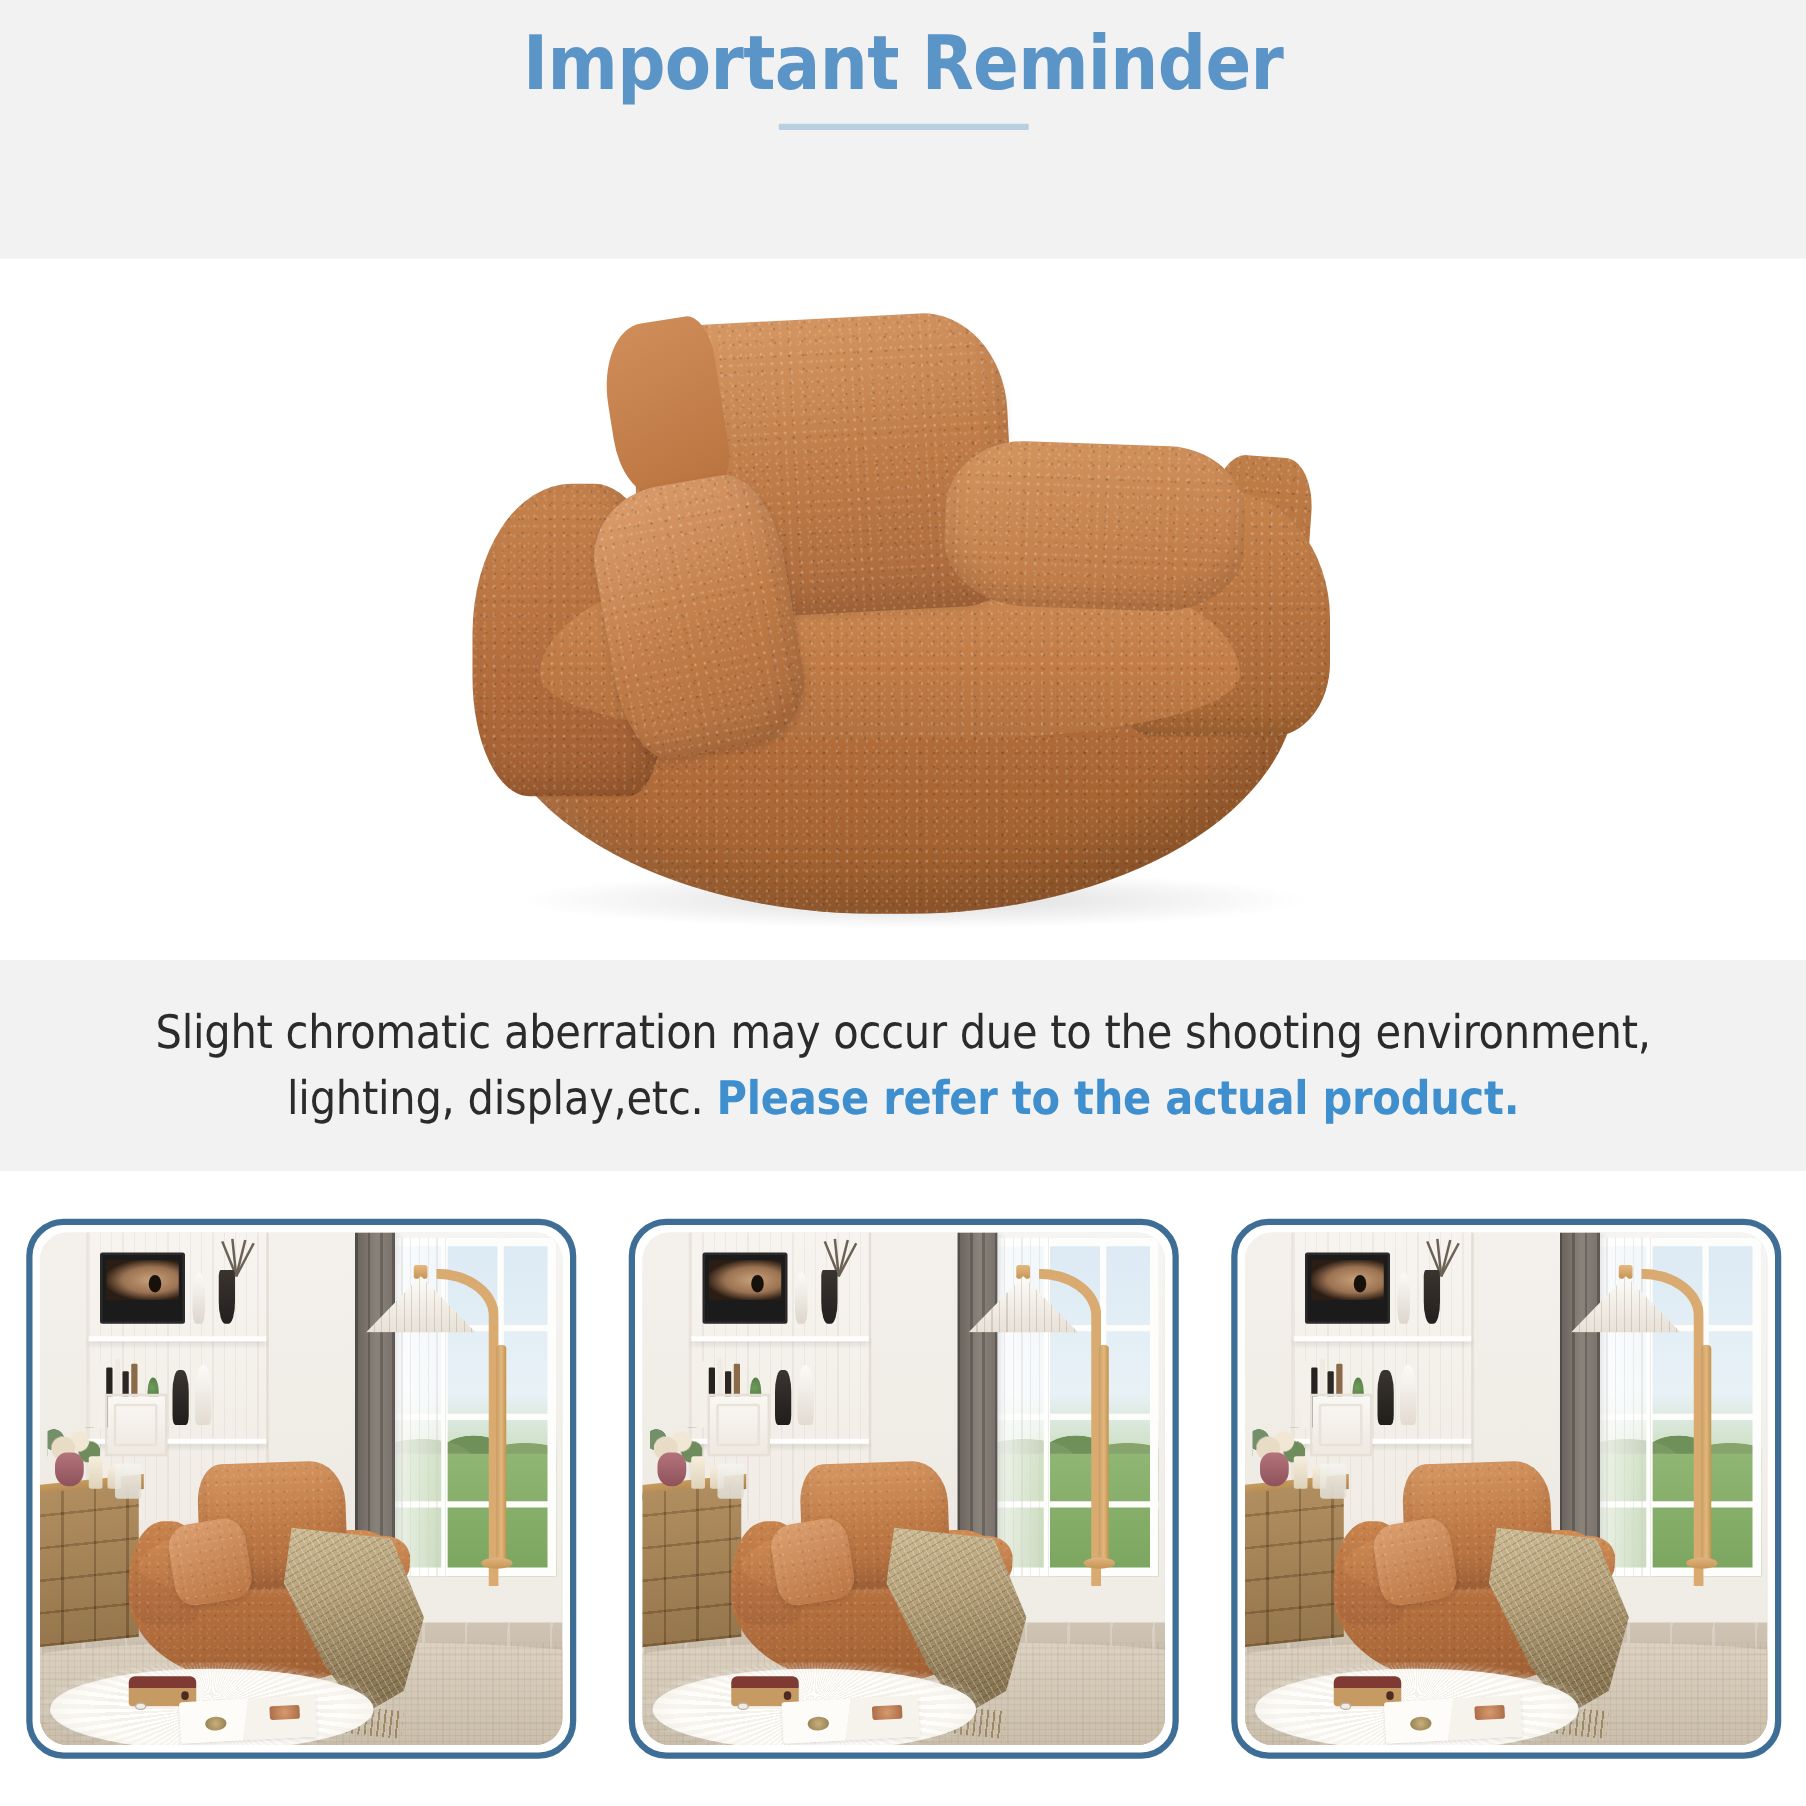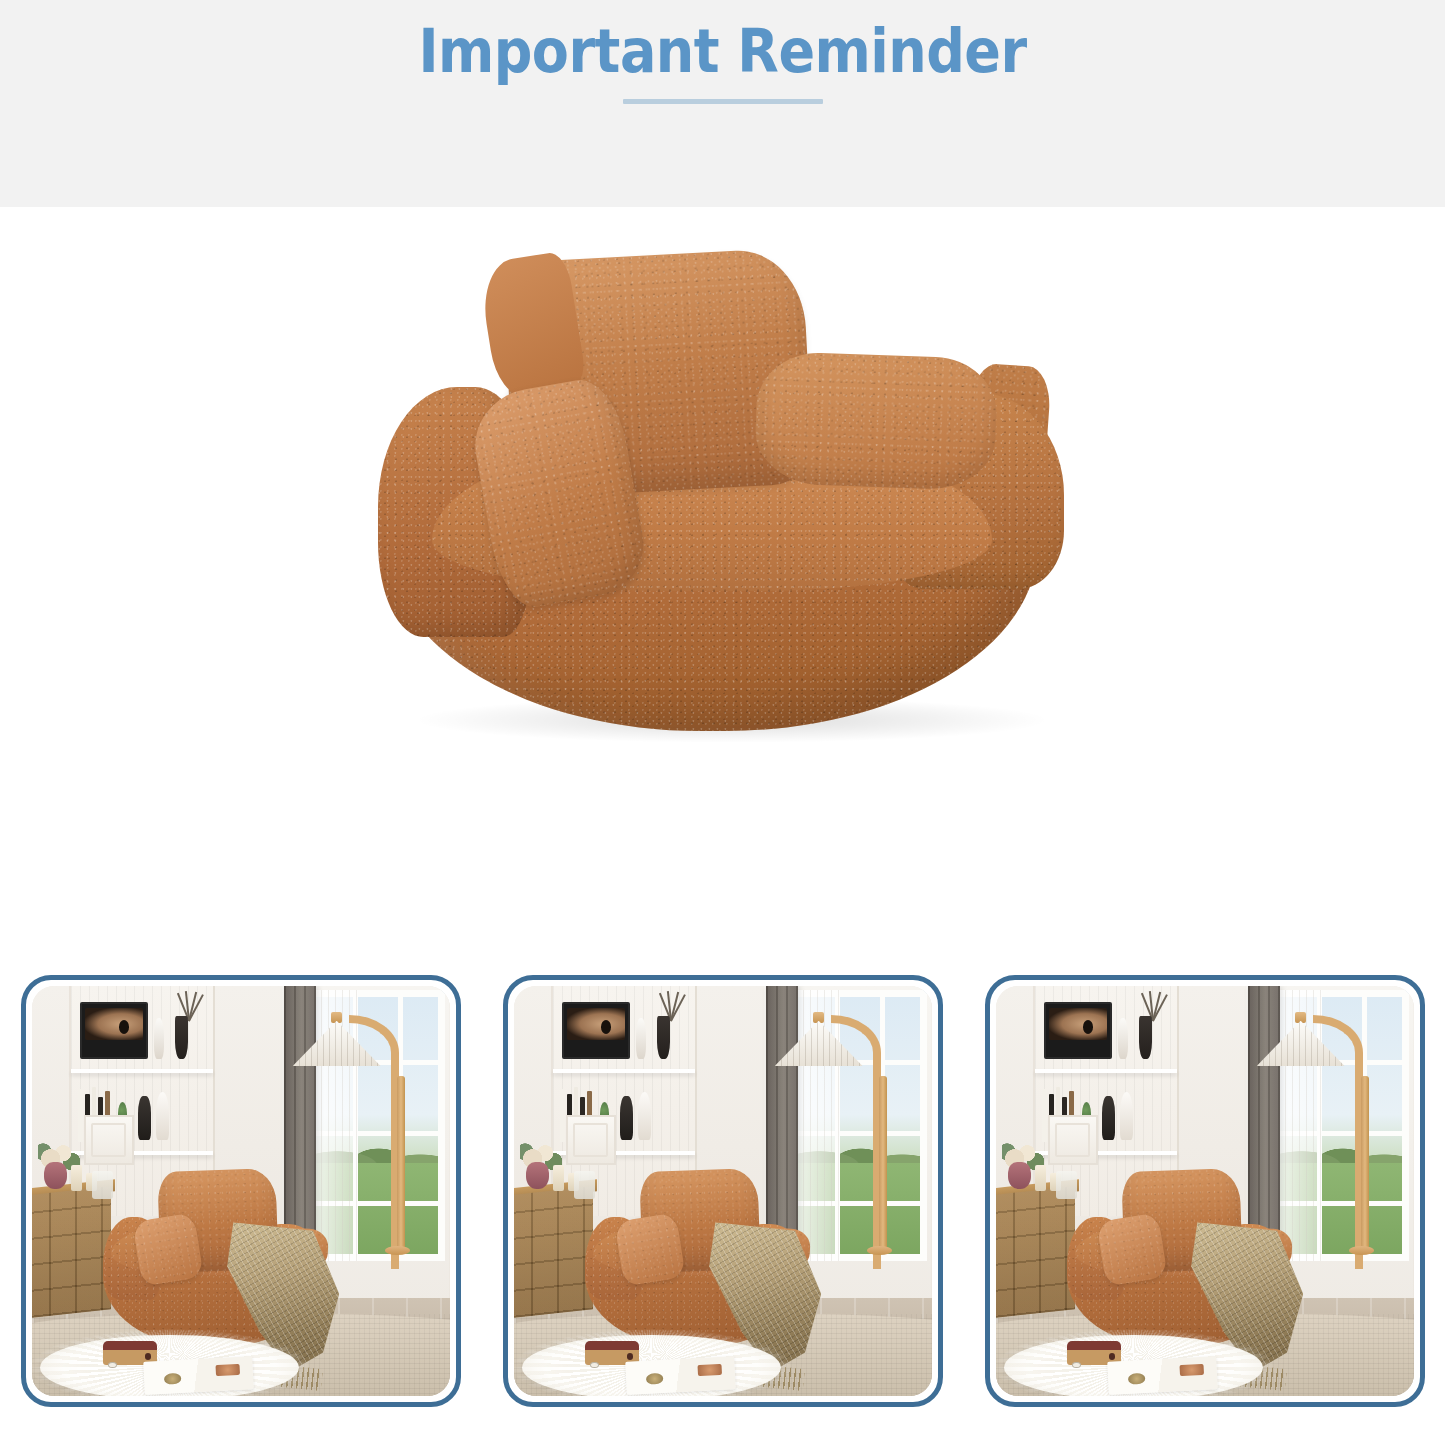--- a/index.html
+++ b/index.html
@@ -381,20 +381,26 @@
         <div class="h-bolster">
           <div class="h-tex"></div>
         </div>
         <div class="h-pillow">
           <div class="h-tex"></div>
         </div>
       </div>
     </div>
   </div>
 
+  <div class="note-band">
+    <div class="note-text">
+      <span>Slight chromatic aberration may occur due to the shooting environment,</span><br>
+      <span>lighting, display,etc. </span><span class="note-accent">Please refer to the actual product.</span>
+    </div>
+  </div>
 
   <div class="thumb-row">
 
     <div class="thumb-card">
       <div class="thumb-inner">
         <div class="scene">
           <div class="wall"></div>
           <div class="wall-right"></div>
 
           <div class="bookcase">

